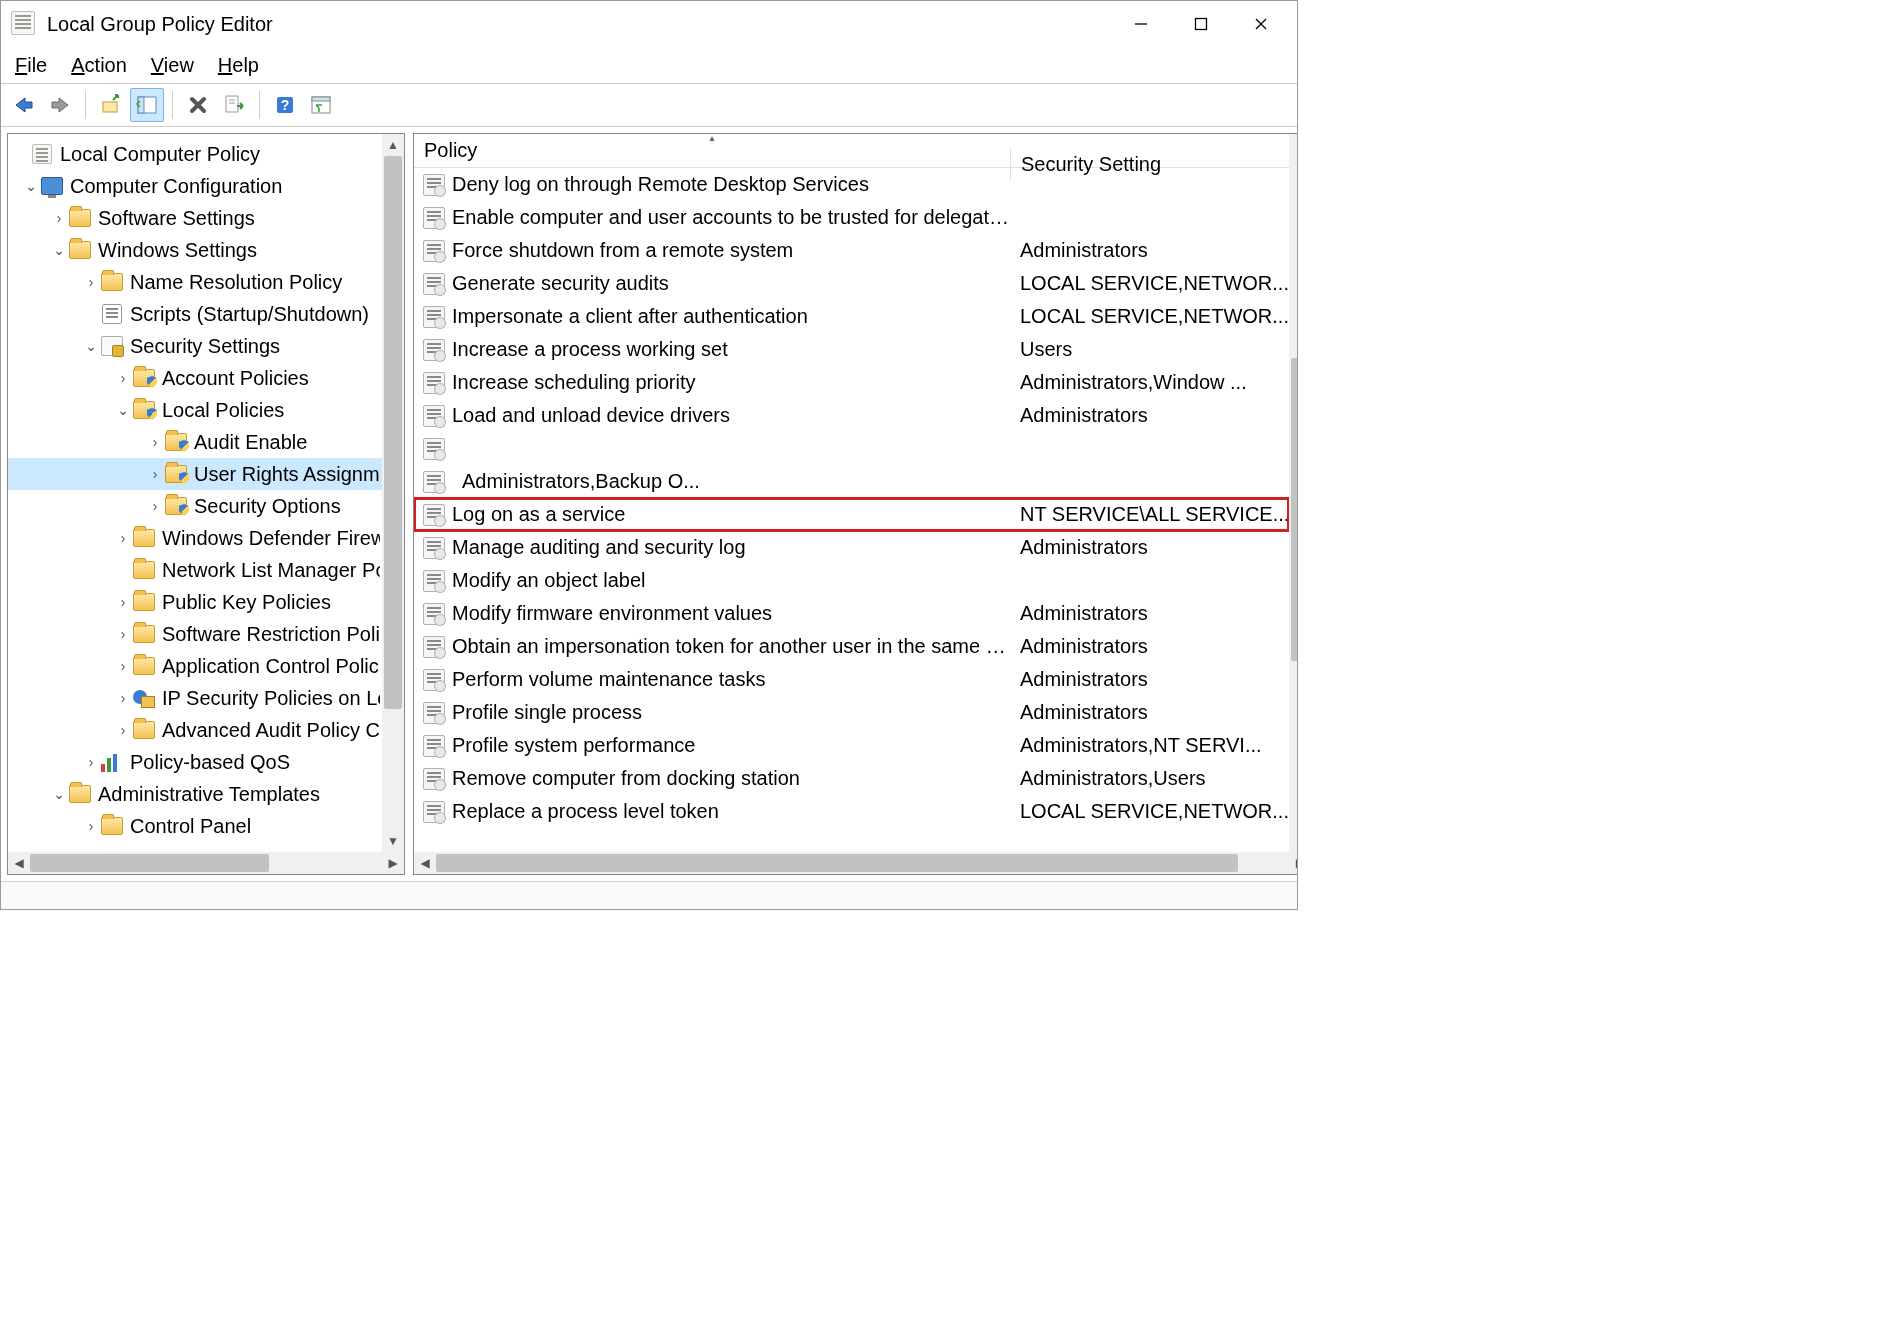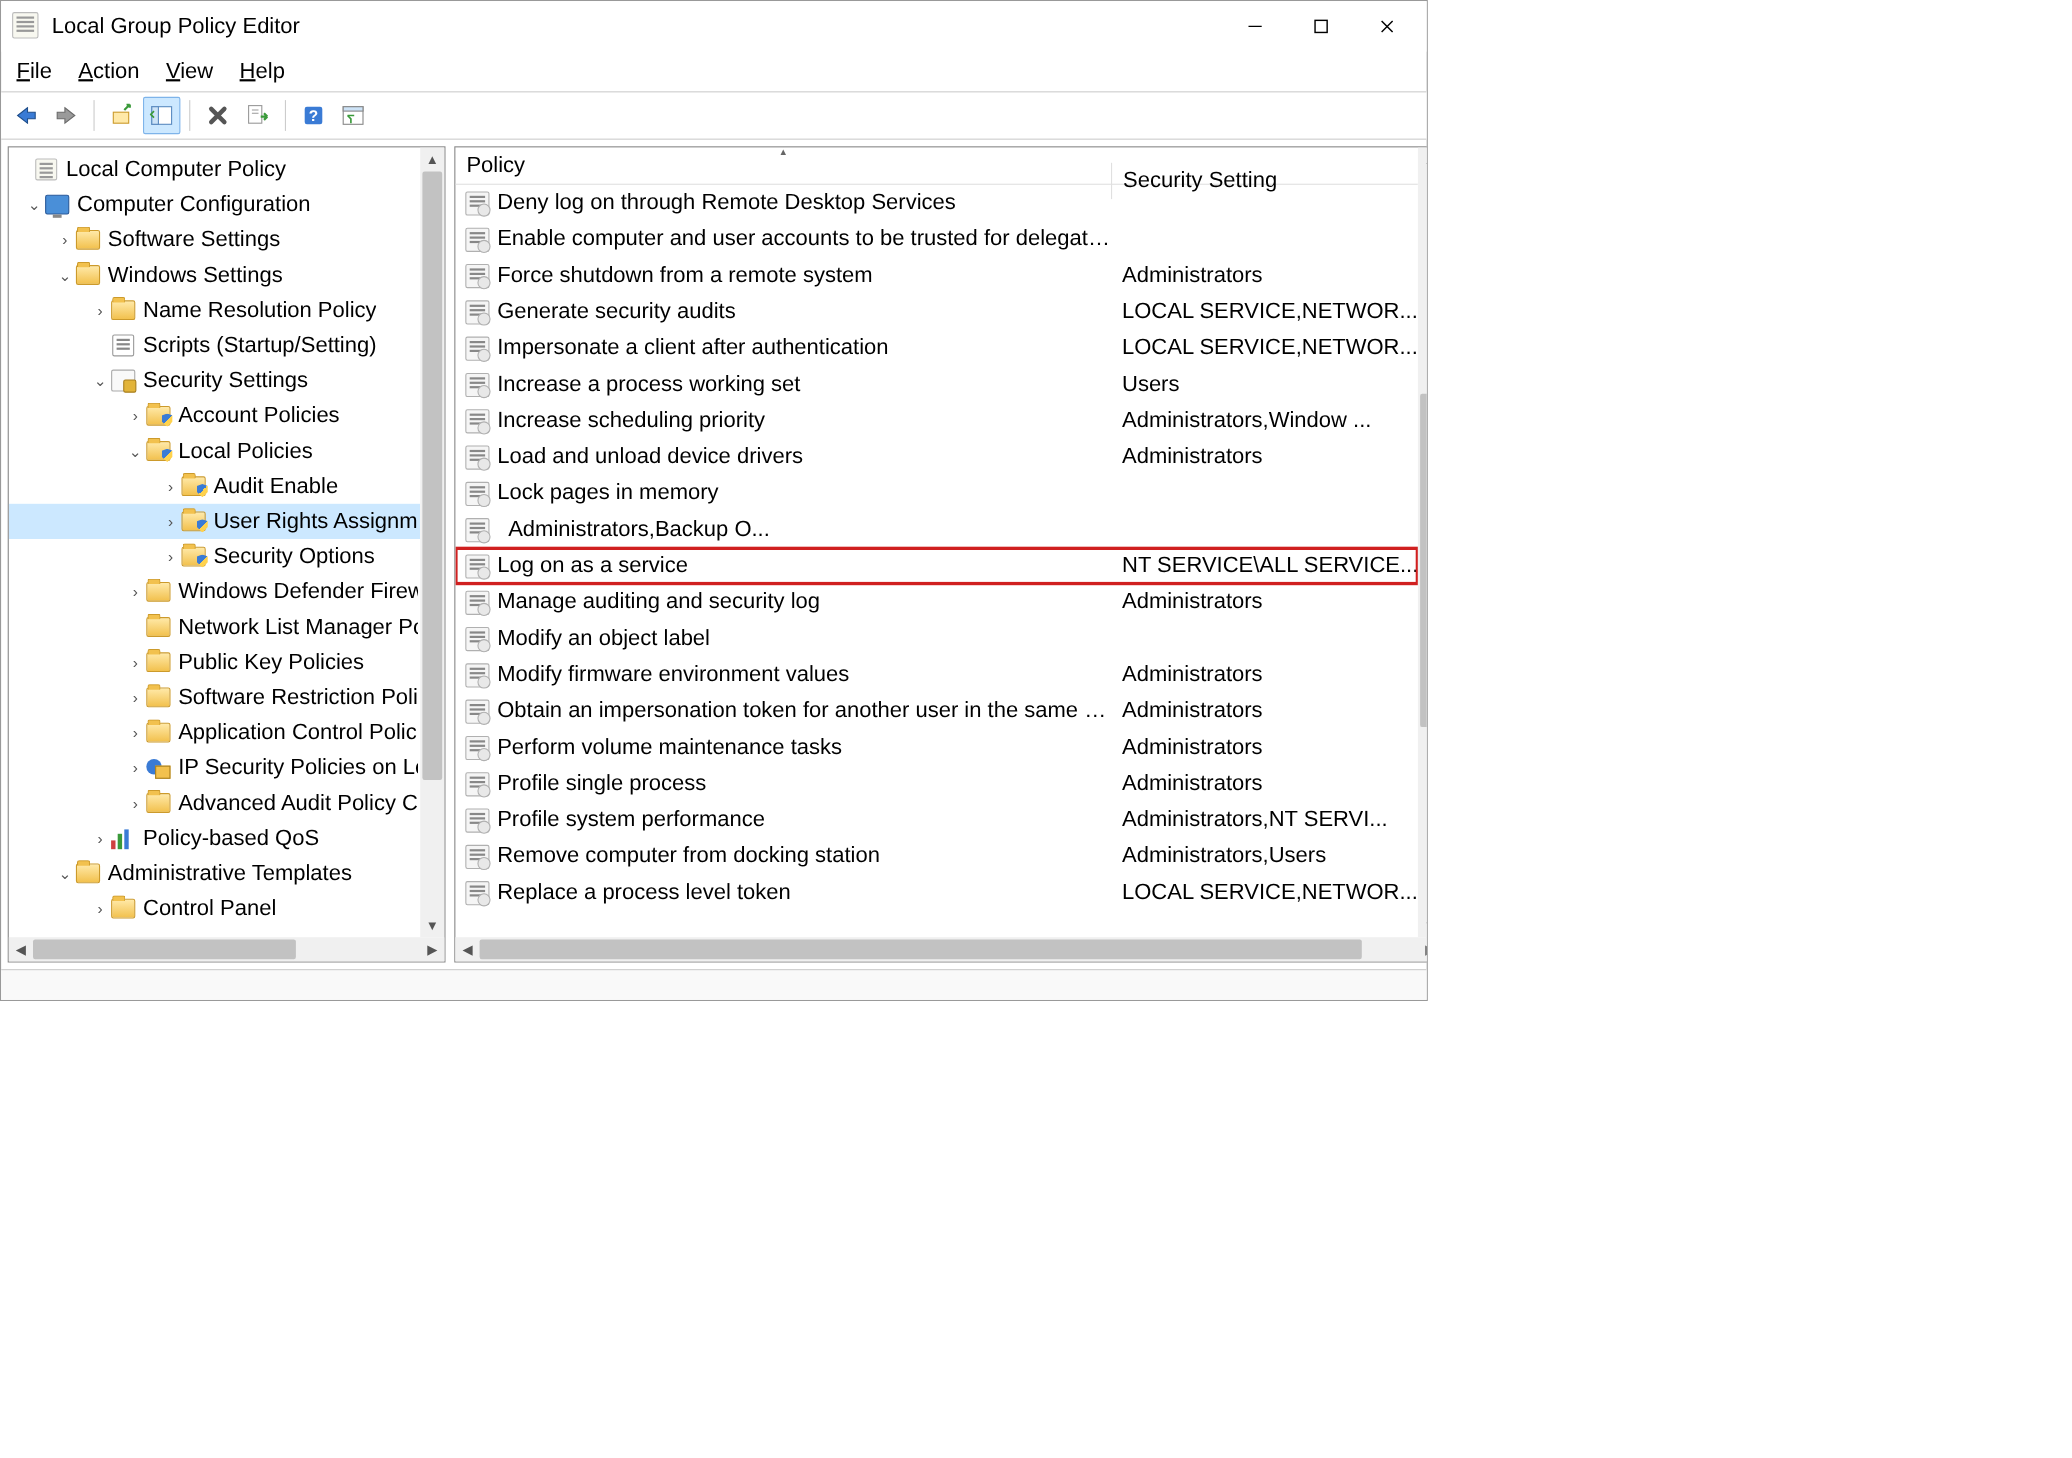--- a/index.html
+++ b/index.html
@@ -418,21 +418,21 @@
               <span class="folder"></span>
             </span>
           <span class="label">Name Resolution Policy</span>
         </div>
 
         <div class="tree-row" style="padding-left:74px">
           <span class="caret"></span>
           <span class="node-icon">
               <span class="scripts-icon"></span>
             </span>
-          <span class="label">Scripts (Startup/Setting)</span>
+          <span class="label">Scripts (Startup/Shutdown)</span>
         </div>
 
         <div class="tree-row" style="padding-left:74px">
           <span class="caret">⌄</span>
           <span class="node-icon">
               <span class="sec-icon"></span>
             </span>
           <span class="label">Security Settings</span>
         </div>
 
@@ -644,21 +644,20 @@
               <span class="icon">
                 <span class="policy-icon"></span>
               </span>
               <span class="policy-text">Load and unload device drivers</span>
               <span class="setting-text">Administrators</span>
             </div>
             <div class="list-row">
               <span class="icon">
                 <span class="policy-icon"></span>
               </span>
-              <span class="policy-text">Lock pages in memory</span>
               <span class="setting-text"></span>
             </div>
             <div class="list-row">
               <span class="icon">
                 <span class="policy-icon"></span>
               </span>
               <span class="setting-text">Administrators,Backup O...</span>
             </div>
             <div class="list-row highlight-box">
               <span class="icon">

